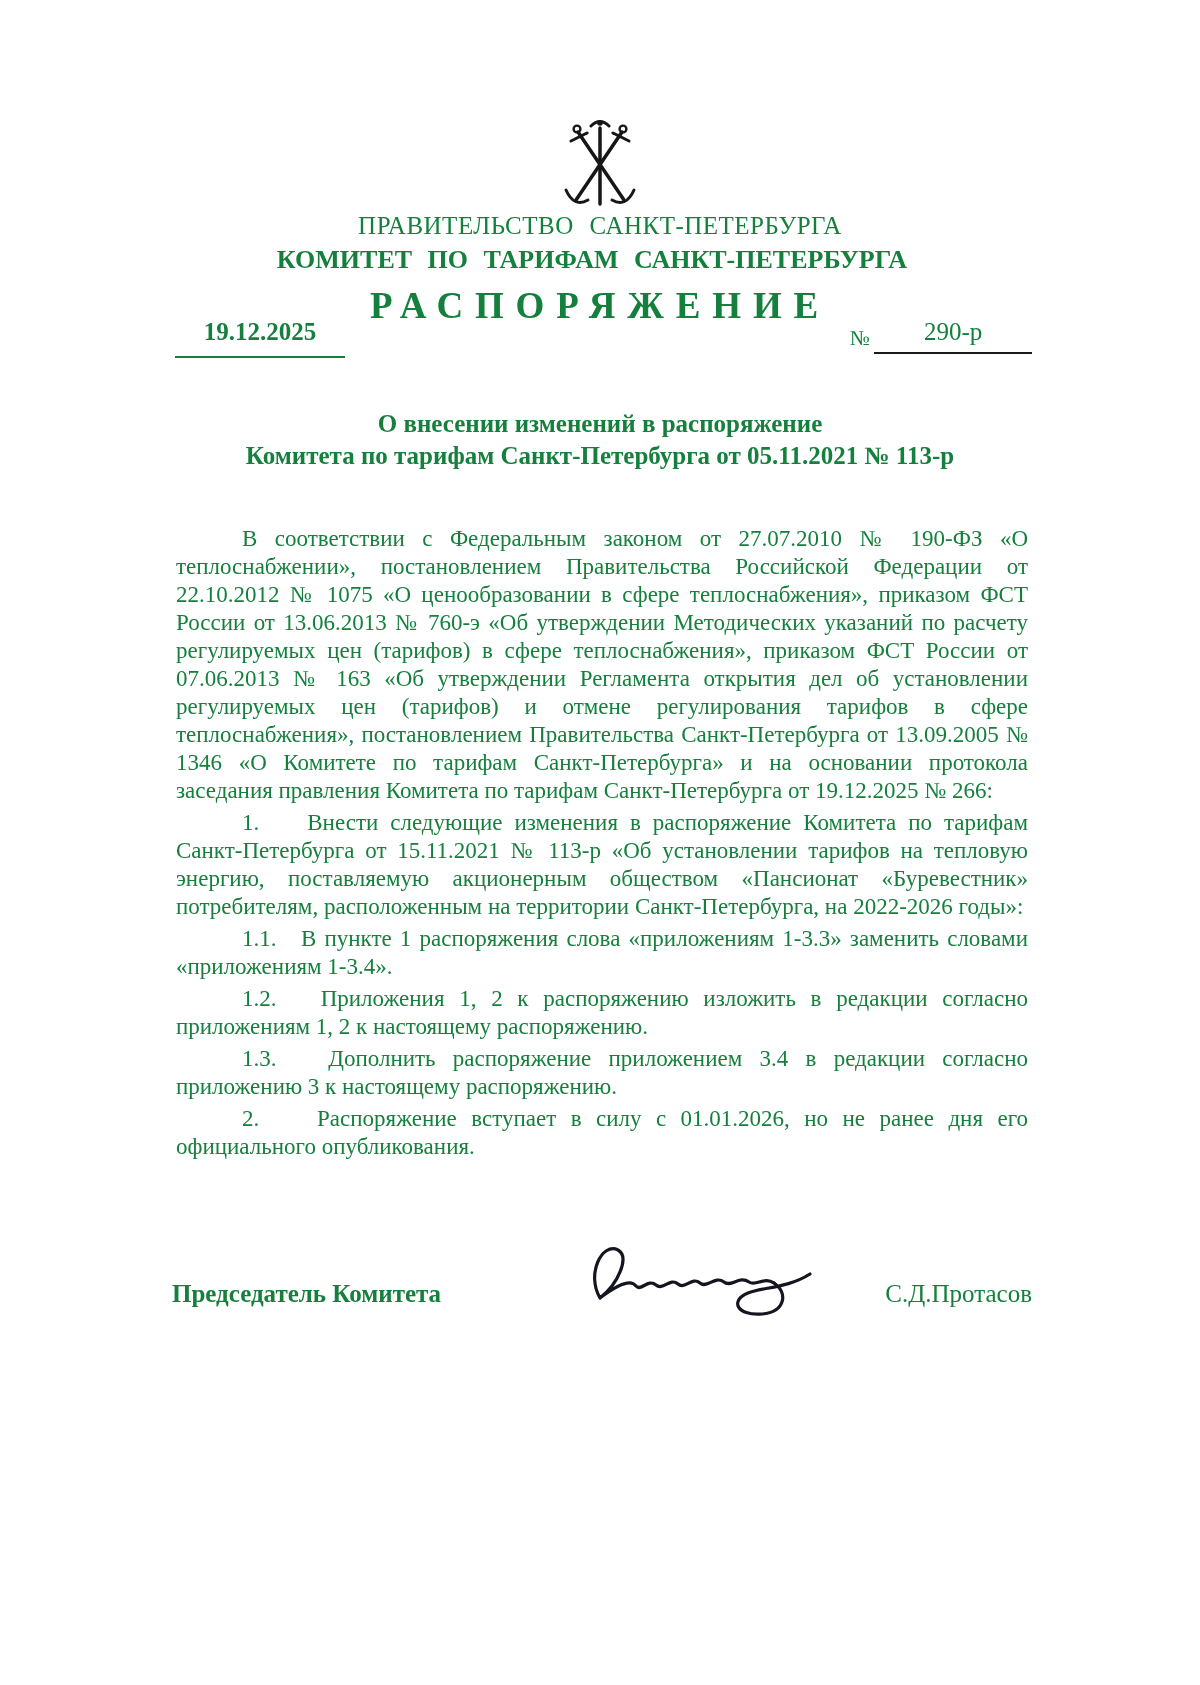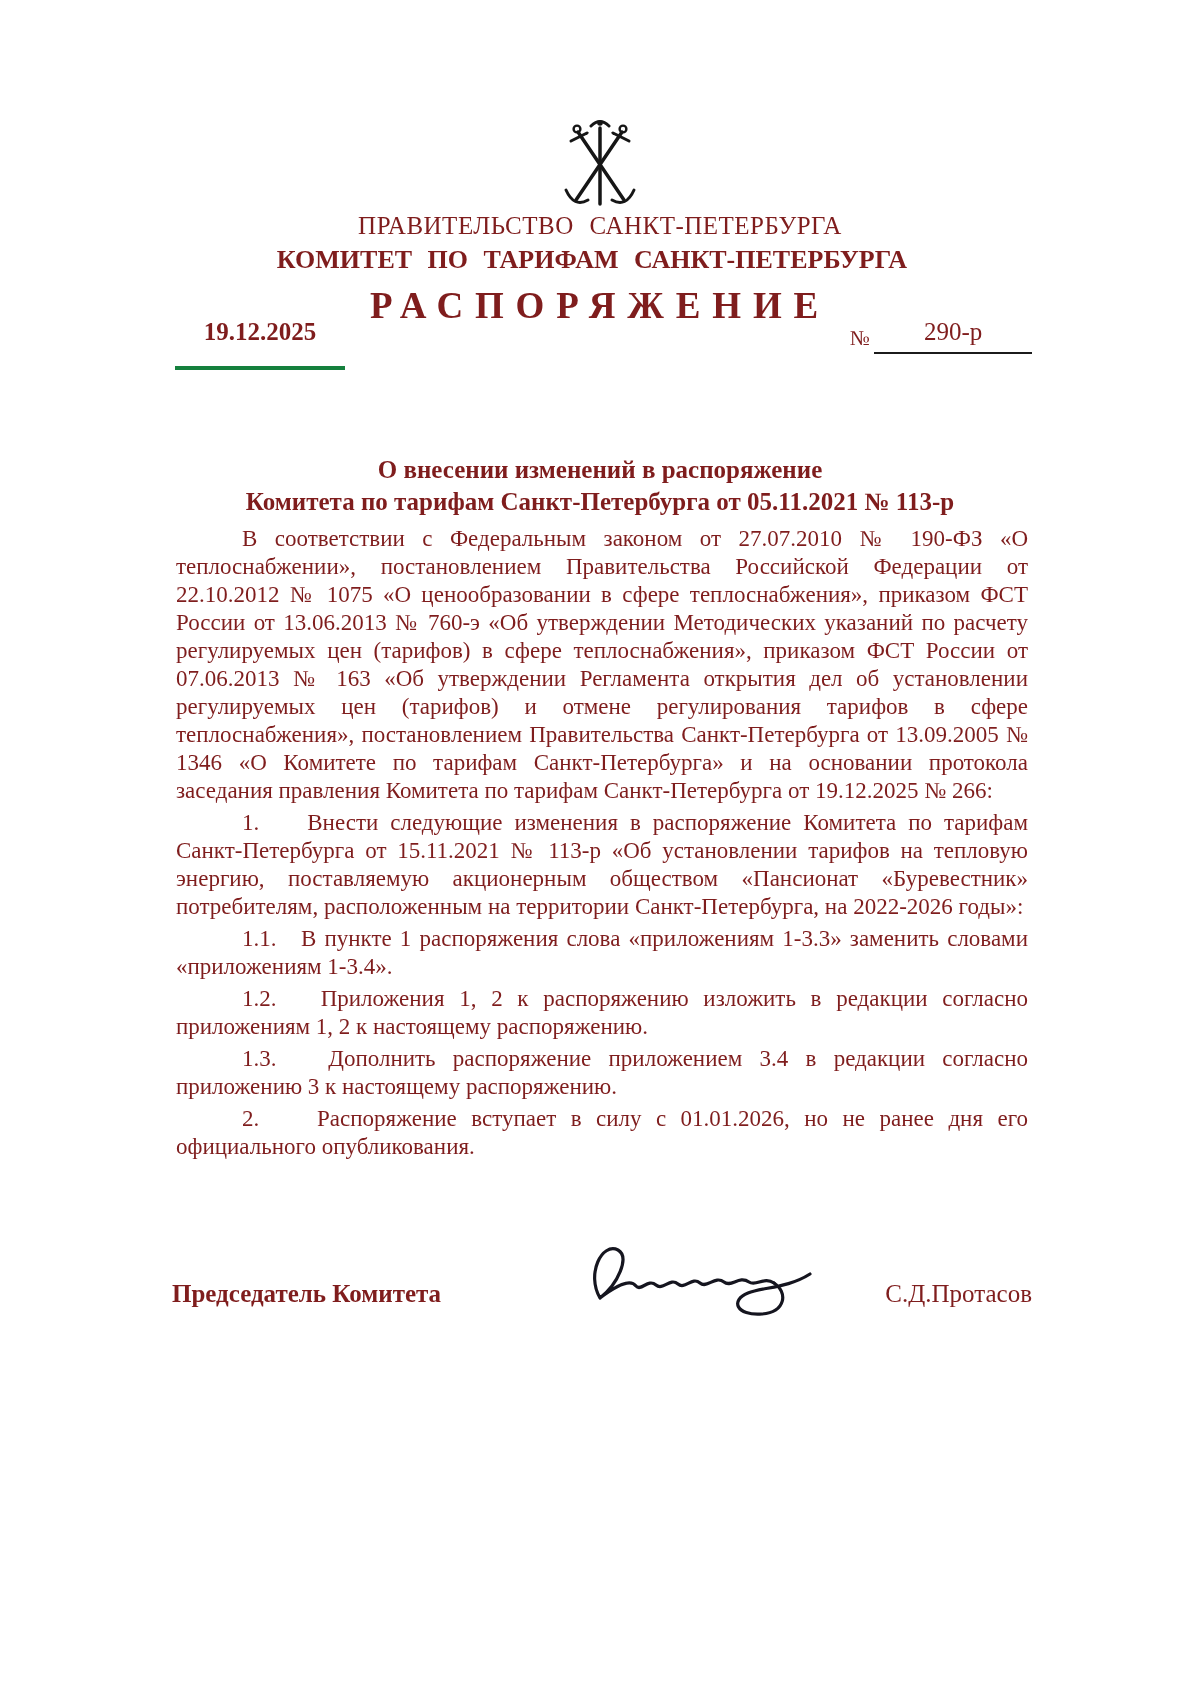--- a/index.html
+++ b/index.html
@@ -6,21 +6,21 @@
     margin: 0;
     padding: 0;
     background: #ffffff;
   }
   .page {
     position: relative;
     width: 1200px;
     height: 1685px;
     background: #ffffff;
     font-family: "Liberation Serif", "DejaVu Serif", serif;
-    color: #7f1d1d;
+    color: #15803d;
     overflow: hidden;
   }
   .emblem {
     position: absolute;
     top: 116px;
     left: 50%;
     transform: translateX(-50%);
   }
   .gov-line {
     position: absolute;
@@ -50,22 +50,22 @@
     letter-spacing: 0.32em;
   }
   .date-block {
     position: absolute;
     top: 318px;
     left: 175px;
     width: 170px;
     text-align: center;
     font-size: 25px;
     font-weight: bold;
-    padding-bottom: 20px;
-    border-bottom: 4px solid #15803d;
+    padding-bottom: 10px;
+    border-bottom: 2px solid #15803d;
   }
   .number-block {
     position: absolute;
     top: 318px;
     left: 850px;
     display: flex;
     align-items: flex-end;
   }
   .num-label {
     font-size: 21px;
@@ -82,21 +82,20 @@
     border-bottom: 2px solid #1b1b1b;
   }
   .doc-title {
     position: absolute;
     top: 408px;
     left: 0; right: 0;
     text-align: center;
     font-size: 25px;
     font-weight: bold;
     line-height: 32px;
-    margin-top: 46px;
   }
   .body-text {
     position: absolute;
     top: 521px;
     left: 172px;
     width: 860px;
     font-size: 23px;
     line-height: 28px;
     text-align: justify;
   }

